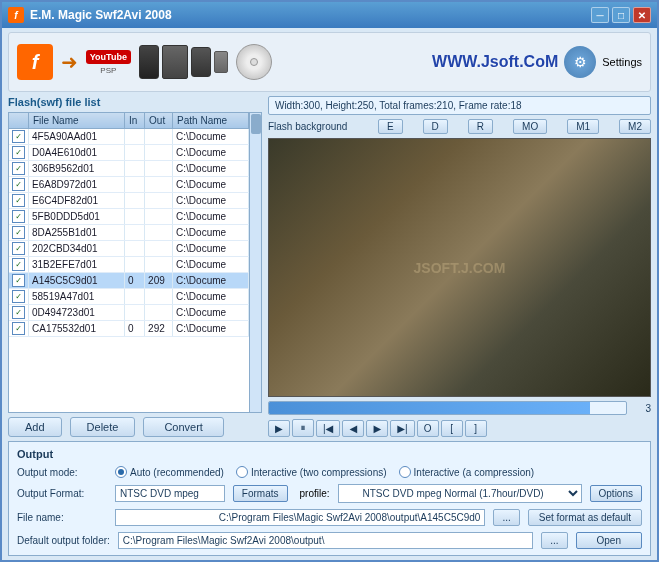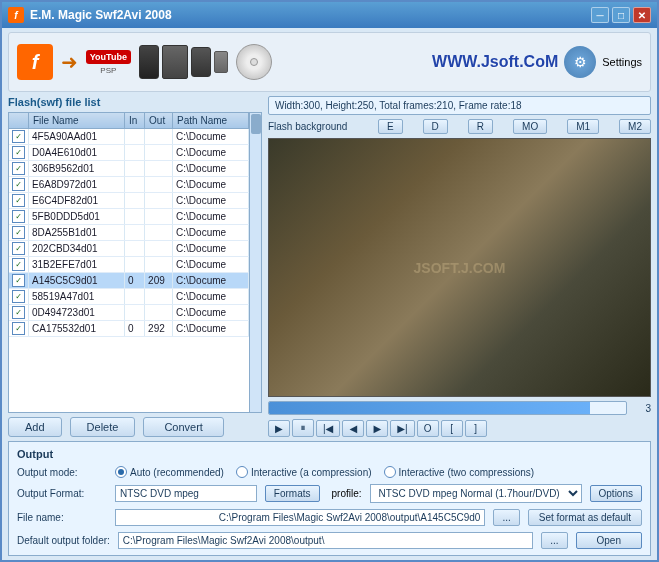--- a/index.html
+++ b/index.html
@@ -398,21 +398,21 @@
       background: linear-gradient(to bottom, #e8f4ff, #c8dcf0);
       cursor: pointer;
       font-size: 10px;
       color: #1a3a5a;
       border-radius: 2px;
     }
     .profile-select {
       flex: 1;
       border: 1px solid #8aaccc;
       background: white;
-      padding: 2px 4px;
+      padding: 2px 20px;
       font-size: 10px;
       color: #1a3a5a;
     }
     .options-btn {
       padding: 2px 8px;
       border: 1px solid #5a8ac0;
       background: linear-gradient(to bottom, #e8f4ff, #c8dcf0);
       cursor: pointer;
       font-size: 10px;
       color: #1a3a5a;
@@ -711,25 +711,25 @@
       <div class="output-title">Output</div>
       <div class="output-row">
         <span class="output-label">Output mode:</span>
         <div class="radio-group">
           <label class="radio-item">
             <div class="radio-circle selected"></div>
             <span>Auto (recommended)</span>
           </label>
           <label class="radio-item">
             <div class="radio-circle"></div>
-            <span>Interactive (a compression)</span>
+            <span>Interactive (two compressions)</span>
           </label>
           <label class="radio-item">
             <div class="radio-circle"></div>
-            <span>Interactive (two compressions)</span>
+            <span>Interactive (a compression)</span>
           </label>
         </div>
       </div>
       <div class="output-row">
         <span class="output-label">Output Format:</span>
         <input class="format-field" type="text" style="width: 100px;" value="NTSC DVD mpeg">
         <button class="format-btn">Formats</button>
         <span style="margin-left:4px">profile:</span>
         <select class="profile-select" style="flex:1">
           <option>NTSC DVD mpeg Normal (1.7hour/DVD)</option>

